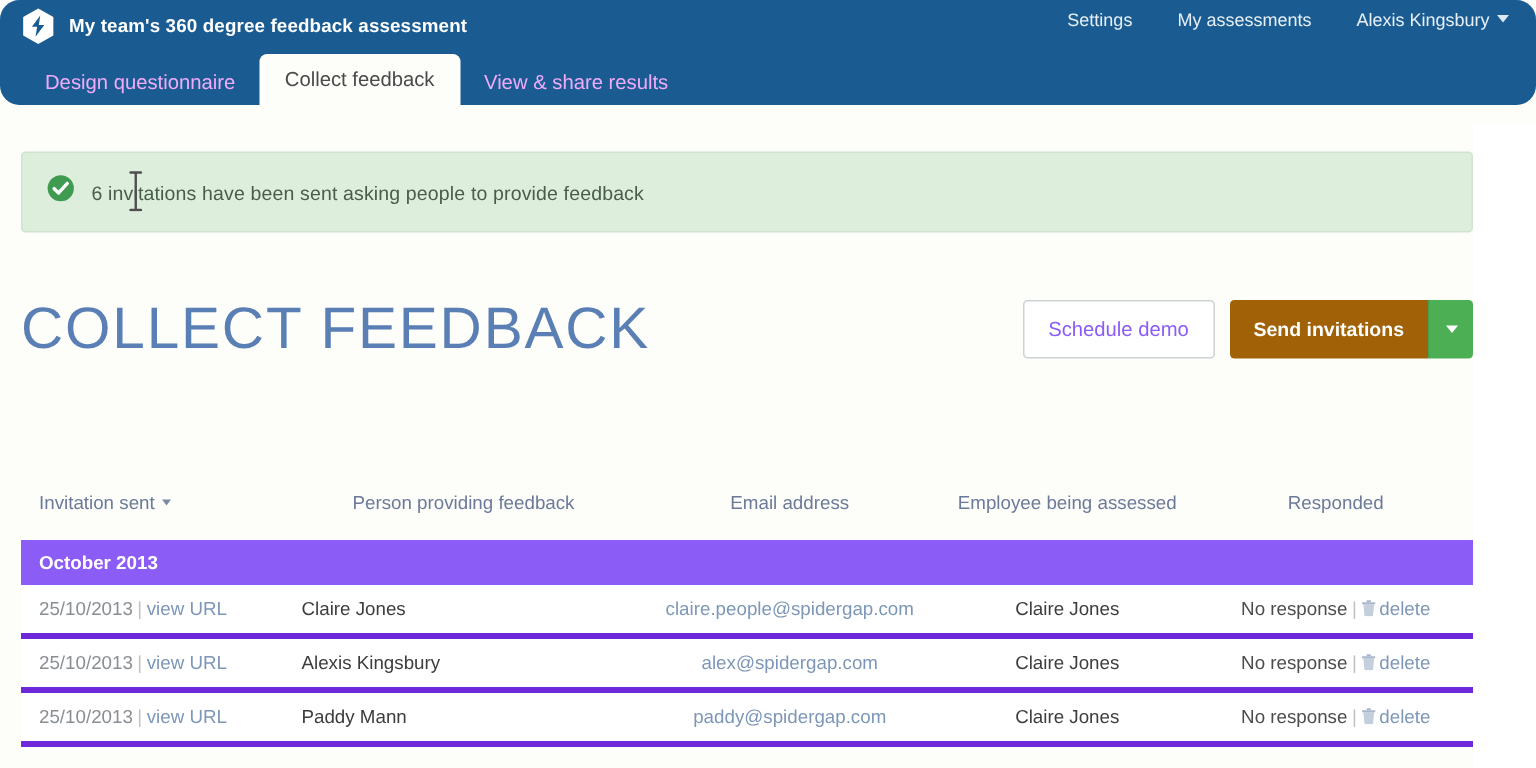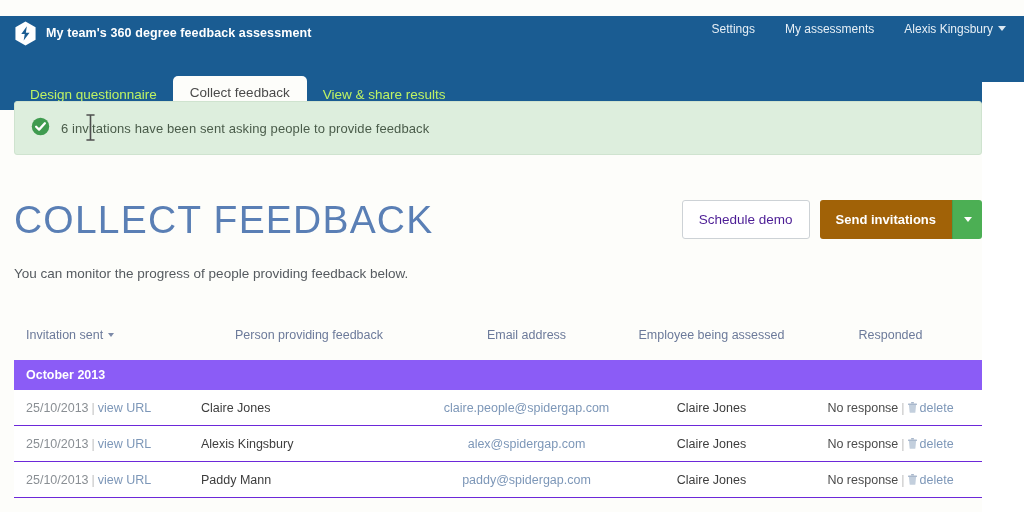--- a/index.html
+++ b/index.html
@@ -6,22 +6,23 @@
   html, body {
     width: 1024px; height: 512px;
     background: #ffffff;
     font-family: "Liberation Sans", sans-serif;
     overflow: hidden;
   }
   #app { position: relative; width: 1024px; height: 512px; background: #fdfdfa; }
 
   
   .header {
-    position: absolute; left: 0; top: 16px; width: 1024px; height: 94px;
+    position: absolute; left: 0; top: 0; width: 1024px; height: 70px;
     background: #1a5c92;
+    border-radius: 13px;
   }
   .brand {
     position: absolute; left: 14px; top: 3px;
     display: flex; align-items: center; gap: 9px; height: 28px;
   }
   .logo-hex { width: 23px; height: 25px; display: block; }
   .brand-title {
     color: #ffffff; font-size: 12.5px; font-weight: bold;
     letter-spacing: .1px; white-space: nowrap;
   }
@@ -38,21 +39,21 @@
     border-top: 5px solid #dce8f2; vertical-align: 2px;
   }
 
   
   .tabs {
     position: absolute; left: 14px; bottom: 0; height: 36px;
     display: flex; align-items: flex-end;
   }
   .tab {
     height: 30px; padding: 0 16px; line-height: 30px;
-    color: #bef264; font-size: 13.5px; white-space: nowrap; cursor: pointer;
+    color: #f0abfc; font-size: 13.5px; white-space: nowrap; cursor: pointer;
   }
   .tab.active {
     background: #fdfdfa; color: #4a4a4a;
     height: 34px; line-height: 34px;
     border-radius: 5px 5px 0 0;
     padding: 0 17px;
   }
 
   
   .banner {
@@ -80,21 +81,21 @@
     font-size: 13.5px; color: #555a5f; white-space: nowrap;
   }
 
   
   .actions {
     position: absolute; right: 42px; top: 200px;
     display: flex; align-items: stretch; gap: 10px; height: 39px;
   }
   .btn-outline {
     background: #ffffff; border: 1px solid #cdd2d6; border-radius: 3px;
-    color: #4c1d95; font-size: 13.5px; padding: 0 16px;
+    color: #8b5cf6; font-size: 13.5px; padding: 0 16px;
     display: flex; align-items: center; cursor: pointer;
     font-family: "Liberation Sans", sans-serif; white-space: nowrap;
   }
   .btn-split { display: flex; }
   .btn-primary {
     background: #a16207; border: none; border-radius: 3px 0 0 3px;
     color: #ffffff; font-size: 13px; font-weight: bold; padding: 0 16px;
     display: flex; align-items: center; cursor: pointer;
     font-family: "Liberation Sans", sans-serif; white-space: nowrap;
   }
@@ -120,21 +121,21 @@
     border-left: 3.5px solid transparent; border-right: 3.5px solid transparent;
     border-top: 4.5px solid #7c8aa8; vertical-align: 2px;
   }
   .group-row {
     height: 30px; background: #8b5cf6; display: flex; align-items: center;
     padding-left: 12px;
   }
   .group-row span { color: #ffffff; font-size: 12.5px; font-weight: bold; }
   .trow {
     display: flex; align-items: center; height: 36px;
-    border-bottom: 1px solid #6d28d9; background: #ffffff;
+    border-bottom: 4px solid #6d28d9; background: #ffffff;
   }
   .td { font-size: 12.5px; color: #3d3d3d; white-space: nowrap; }
   .c1 { width: 175px; padding-left: 12px; color: #8a8f94; }
   .c2 { width: 240px; padding-left: 12px; }
   .c3 { width: 195px; text-align: center; }
   .c4 { width: 175px; text-align: center; }
   .c5 { width: 183px; text-align: center; }
   .h1 { width: 175px; padding-left: 12px; text-align: left; }
   .h2 { width: 240px; }
   .h3 { width: 195px; }
@@ -193,21 +194,20 @@
     <span class="banner-text">6 invitations have been sent asking people to provide feedback</span>
   </div>
 
   <span class="text-caret">
     <svg width="9" height="27" viewBox="0 0 9 27">
       <path d="M1 1 H8 M4.5 1 V26 M1 26 H8" stroke="#4f4f4f" stroke-width="1.6" fill="none" stroke-linecap="round"></path>
     </svg>
   </span>
 
   <div class="page-title">COLLECT FEEDBACK</div>
-  <div class="page-sub">You can monitor the progress of people providing feedback below.</div>
 
   <div class="actions">
     <button class="btn-outline">Schedule demo</button>
     <div class="btn-split">
       <button class="btn-primary">Send invitations</button>
       <button class="btn-primary-caret">
         <span class="caret-white"></span>
       </button>
     </div>
   </div>

